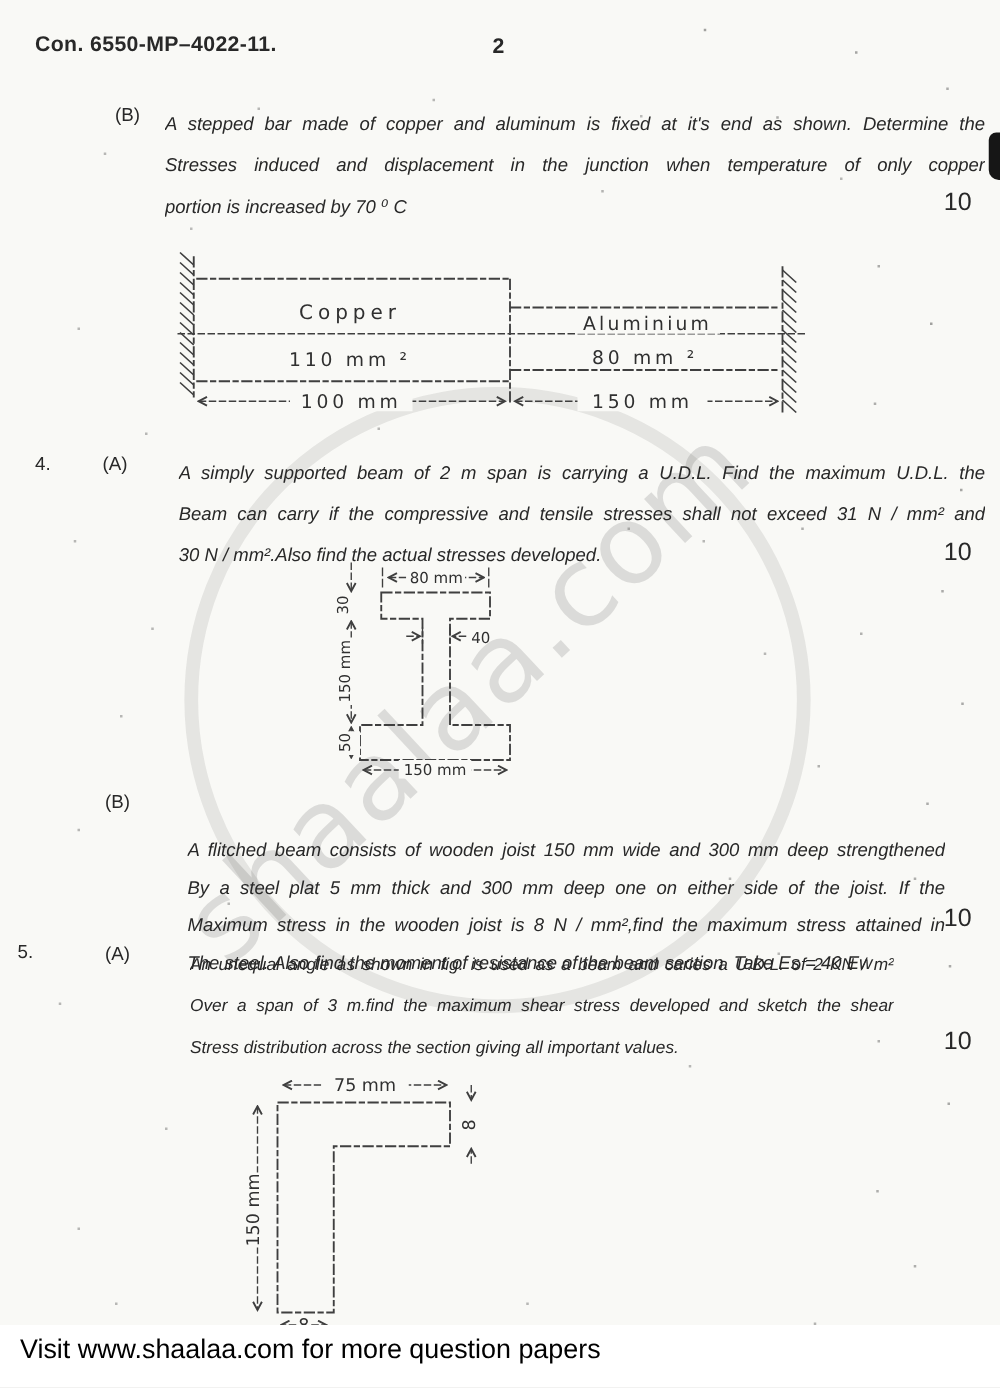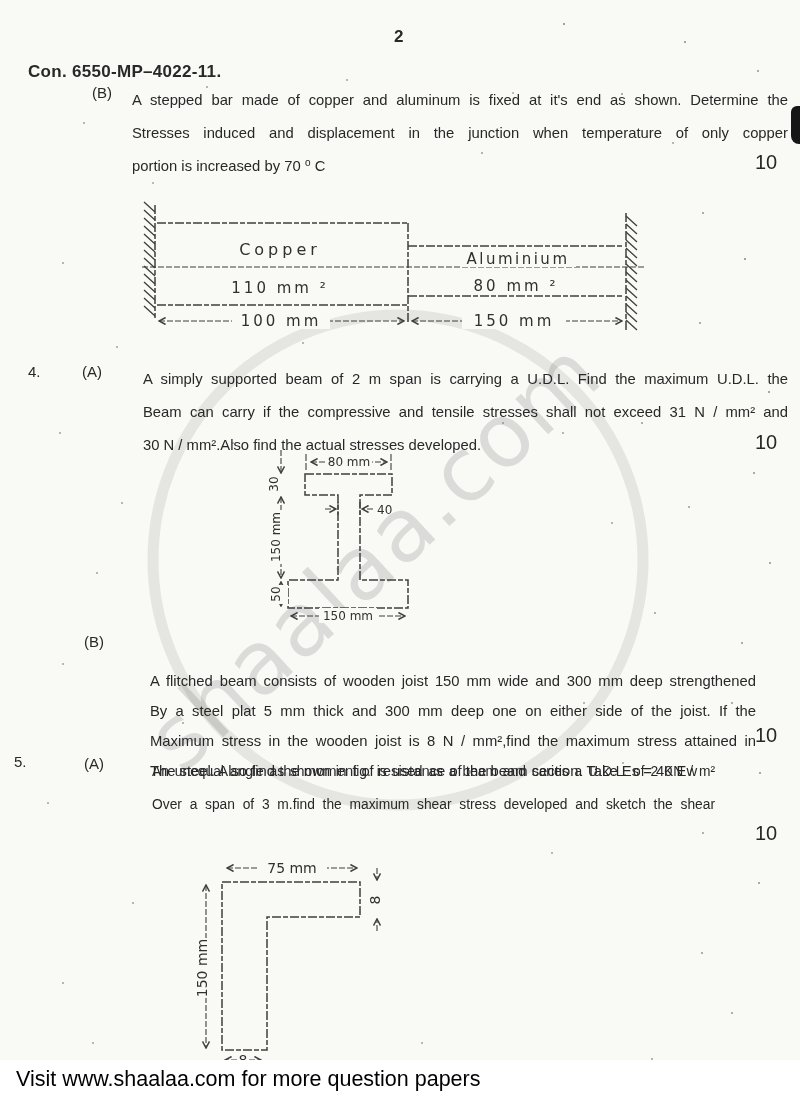--- a/index.html
+++ b/index.html
@@ -30,25 +30,25 @@
     731px 1012px 0 0 rgba(30,30,30,.34),421px 1042px 0 0 rgba(30,30,30,.30),
     651px 1058px 0 0 rgba(30,30,30,.32),92px 1042px 0 0 rgba(30,30,30,.30),
     562px 432px 0 0 rgba(30,30,30,.30),611px 522px 0 0 rgba(30,30,30,.30),
     583px 702px 0 0 rgba(30,30,30,.30),622px 762px 0 0 rgba(30,30,30,.30),
     302px 342px 0 0 rgba(30,30,30,.30),232px 442px 0 0 rgba(30,30,30,.28),
     502px 422px 0 0 rgba(30,30,30,.28),672px 142px 0 0 rgba(30,30,30,.30),
     512px 92px 0 0 rgba(30,30,30,.28),152px 182px 0 0 rgba(30,30,30,.28);}
   .blob1{position:absolute;right:0;top:106px;width:9px;height:38px;background:#161616;
          border-radius:6px 0 0 8px;z-index:2;}
   
-  .hdr-code{left:28px;top:26px;font-size:17px;font-weight:bold;letter-spacing:.3px;z-index:3;margin-top:36px;}
+  .hdr-code{left:28px;top:26px;font-size:17px;font-weight:bold;letter-spacing:.3px;z-index:3;}
   .hdr-page{left:394px;top:27px;font-size:17px;font-weight:bold;z-index:3;}
   
   .qnum,.qpart{font-size:15px;z-index:3;}
-  .qtext{z-index:3;font-size:14.8px;}
+  .qtext{z-index:3;font-size:14.8px;font-style:italic;}
   .q5{font-size:13.8px;}
   .ln{line-height:33px;height:33px;overflow:hidden;}
   .lh30 .ln{line-height:30px;height:30px;}
   .jl{text-align:justify;text-align-last:justify;}
   .marks{left:755px;width:34px;font-size:20px;z-index:3;}
   
   .fig{position:absolute;z-index:3;}
   .fig path,.fig line{fill:none;stroke:#3f3f3f;}
   .fig .main{stroke-width:1.5;stroke-dasharray:9 2 5 2;}
   .fig .thin{stroke-width:1.1;stroke-dasharray:7 2;}
@@ -154,20 +154,21 @@
     <div class="ln jl">Maximum stress in the wooden joist is 8 N / mm²,find the maximum stress attained in</div>
     <div class="ln">The steel. Also find the moment of resistance of the beam section. Take Es = 40 Ew</div>
   </div>
   <div class="abs marks" style="top:724px">10</div>
 
   <div class="abs qnum" style="left:14px;top:753px">5.</div>
   <div class="abs qpart" style="left:84px;top:755px">(A)</div>
   <div class="abs qtext q5" style="left:152px;top:755px;width:563px">
     <div class="ln jl">An unequal angle as shown in fig. is used as a beam and caries a U.D.L. of 2 KN / m²</div>
     <div class="ln jl">Over a span of 3 m.find the maximum shear stress developed and sketch the shear</div>
+    <div class="ln">Stress distribution across the section giving all important values.</div>
   </div>
   <div class="abs marks" style="top:822px">10</div>
 
   <svg class="fig" style="left:180px;top:852px" width="225" height="225" viewBox="0 0 225 225">
     <defs>
       <marker id="a3" viewBox="0 0 10 10" refX="8.5" refY="5" markerWidth="8" markerHeight="8" orient="auto-start-reverse">
         <path d="M1,1 L8.5,5 L1,9" fill="none" stroke="#3f3f3f" stroke-width="1.7"></path>
       </marker>
     </defs>
     <path class="main" d="M42,30 H180 V65 H87 V198 H42 Z"></path>

